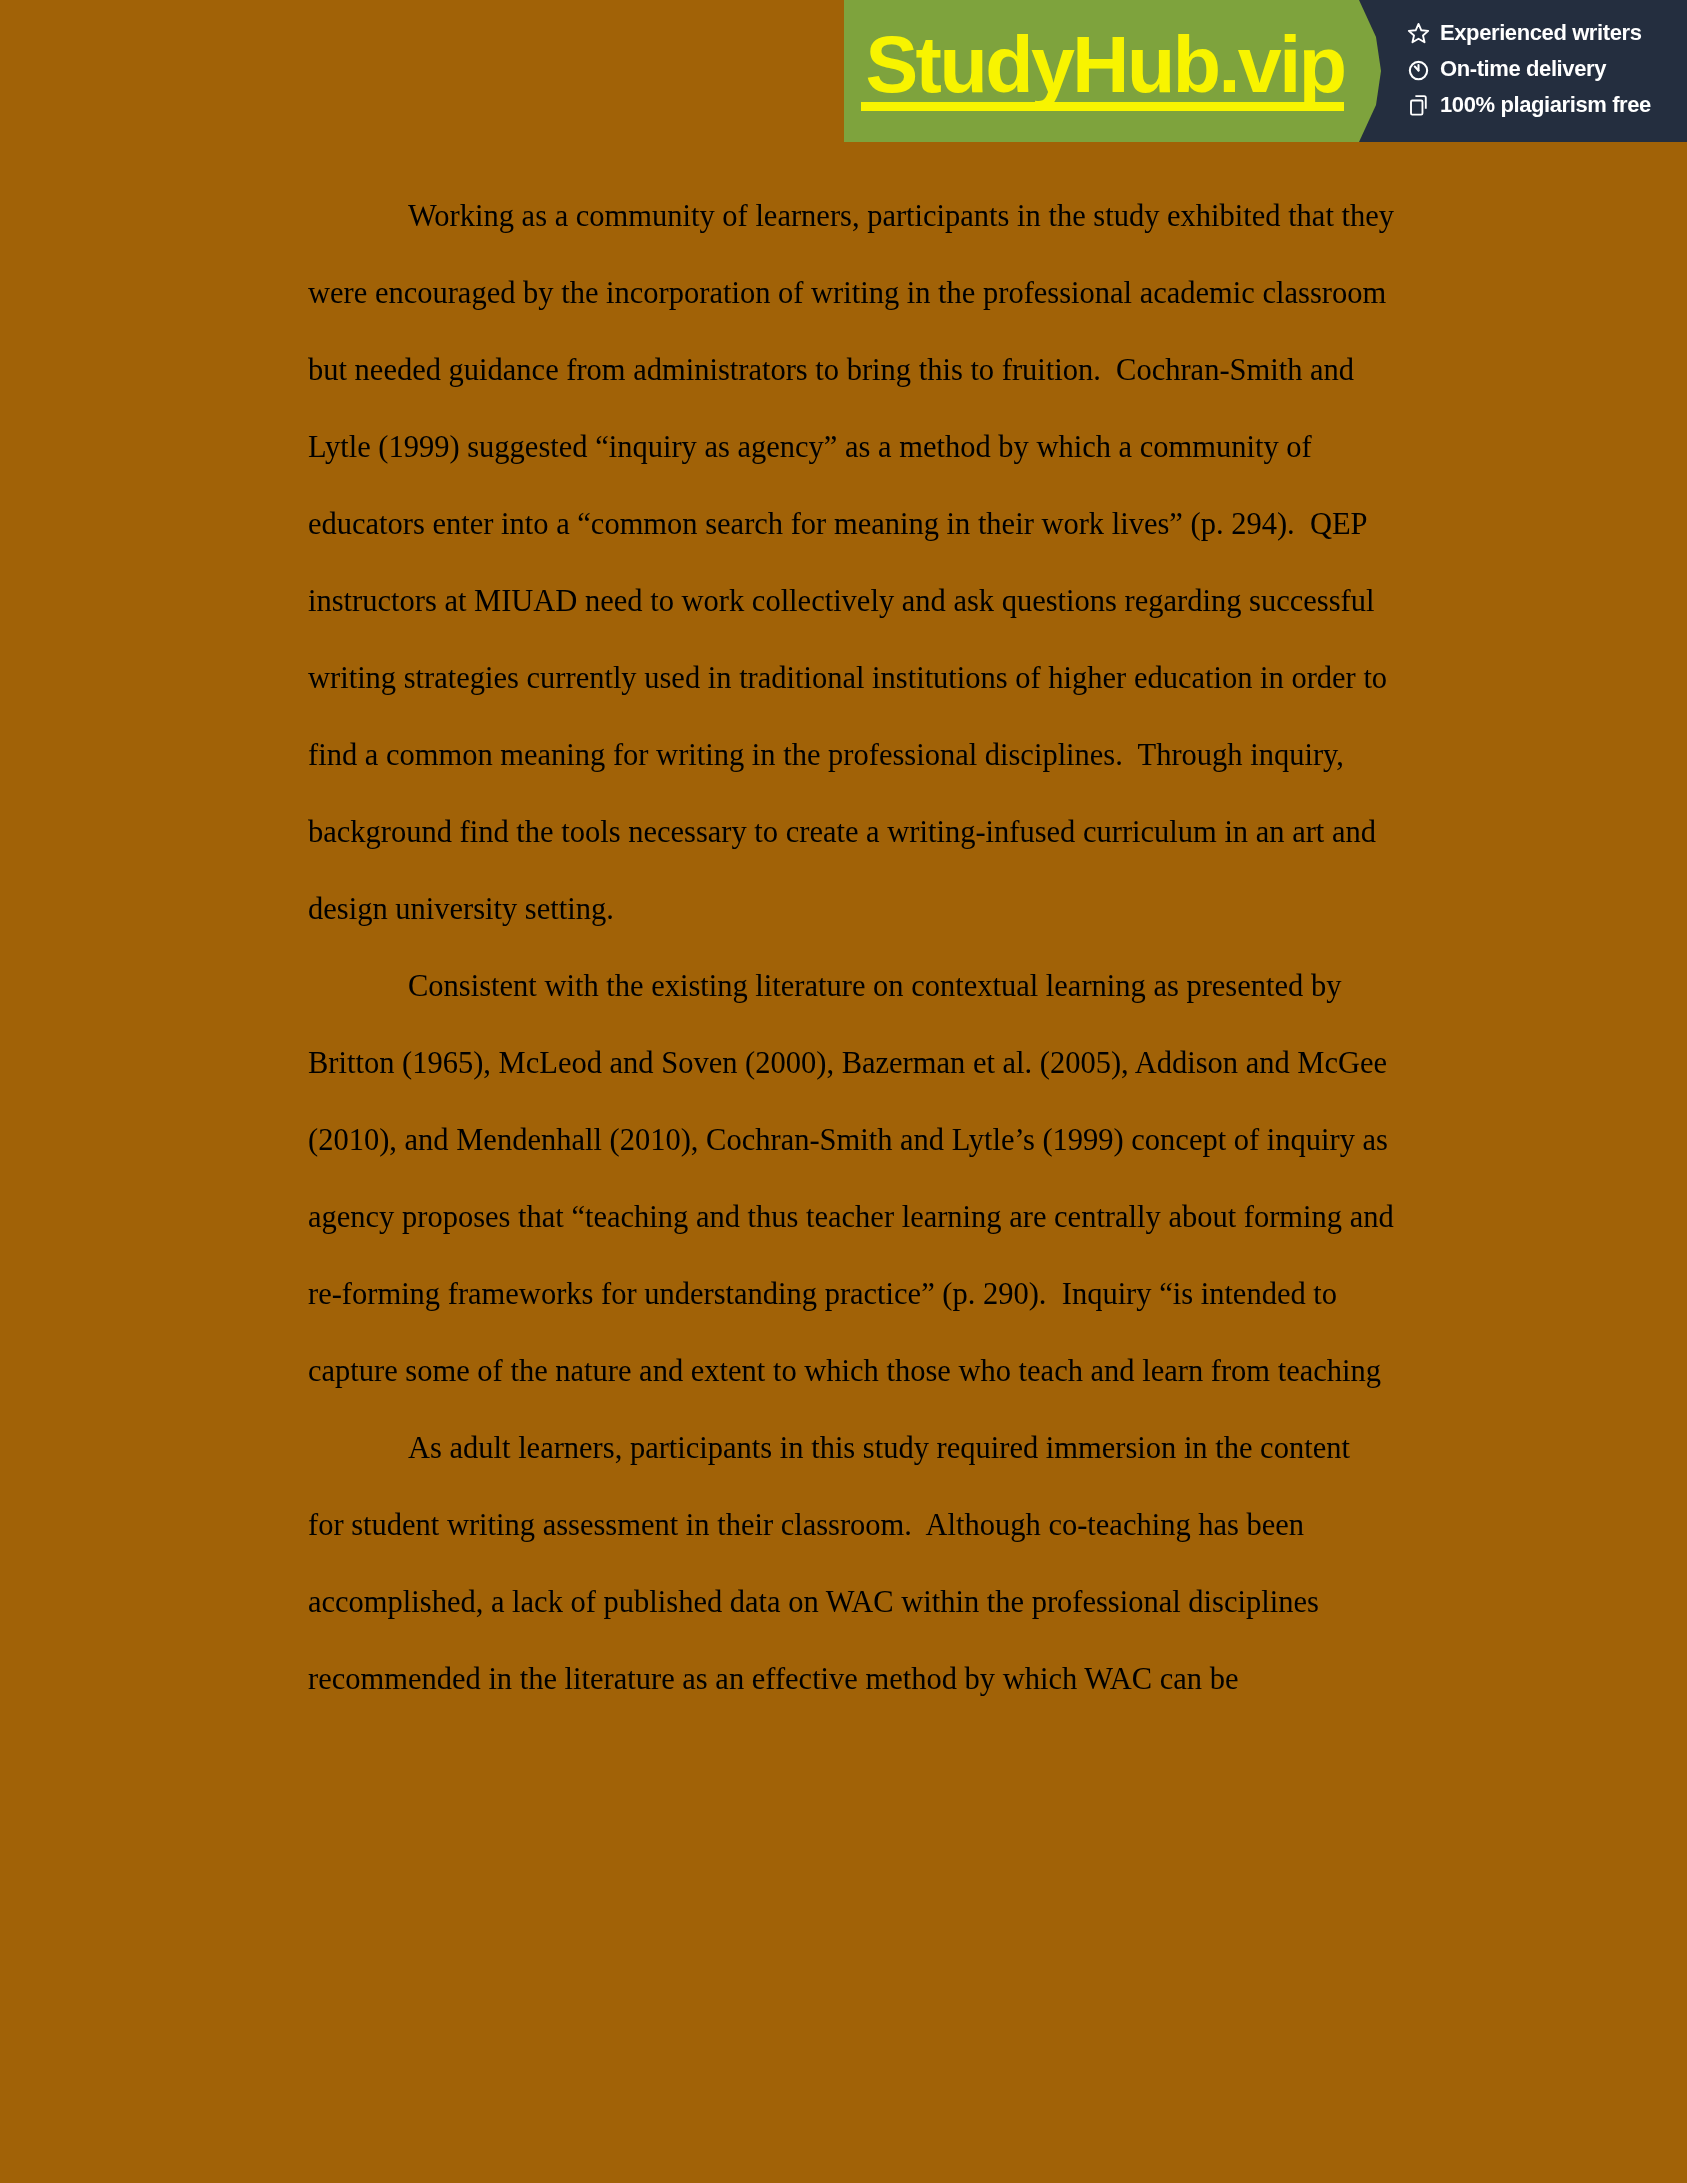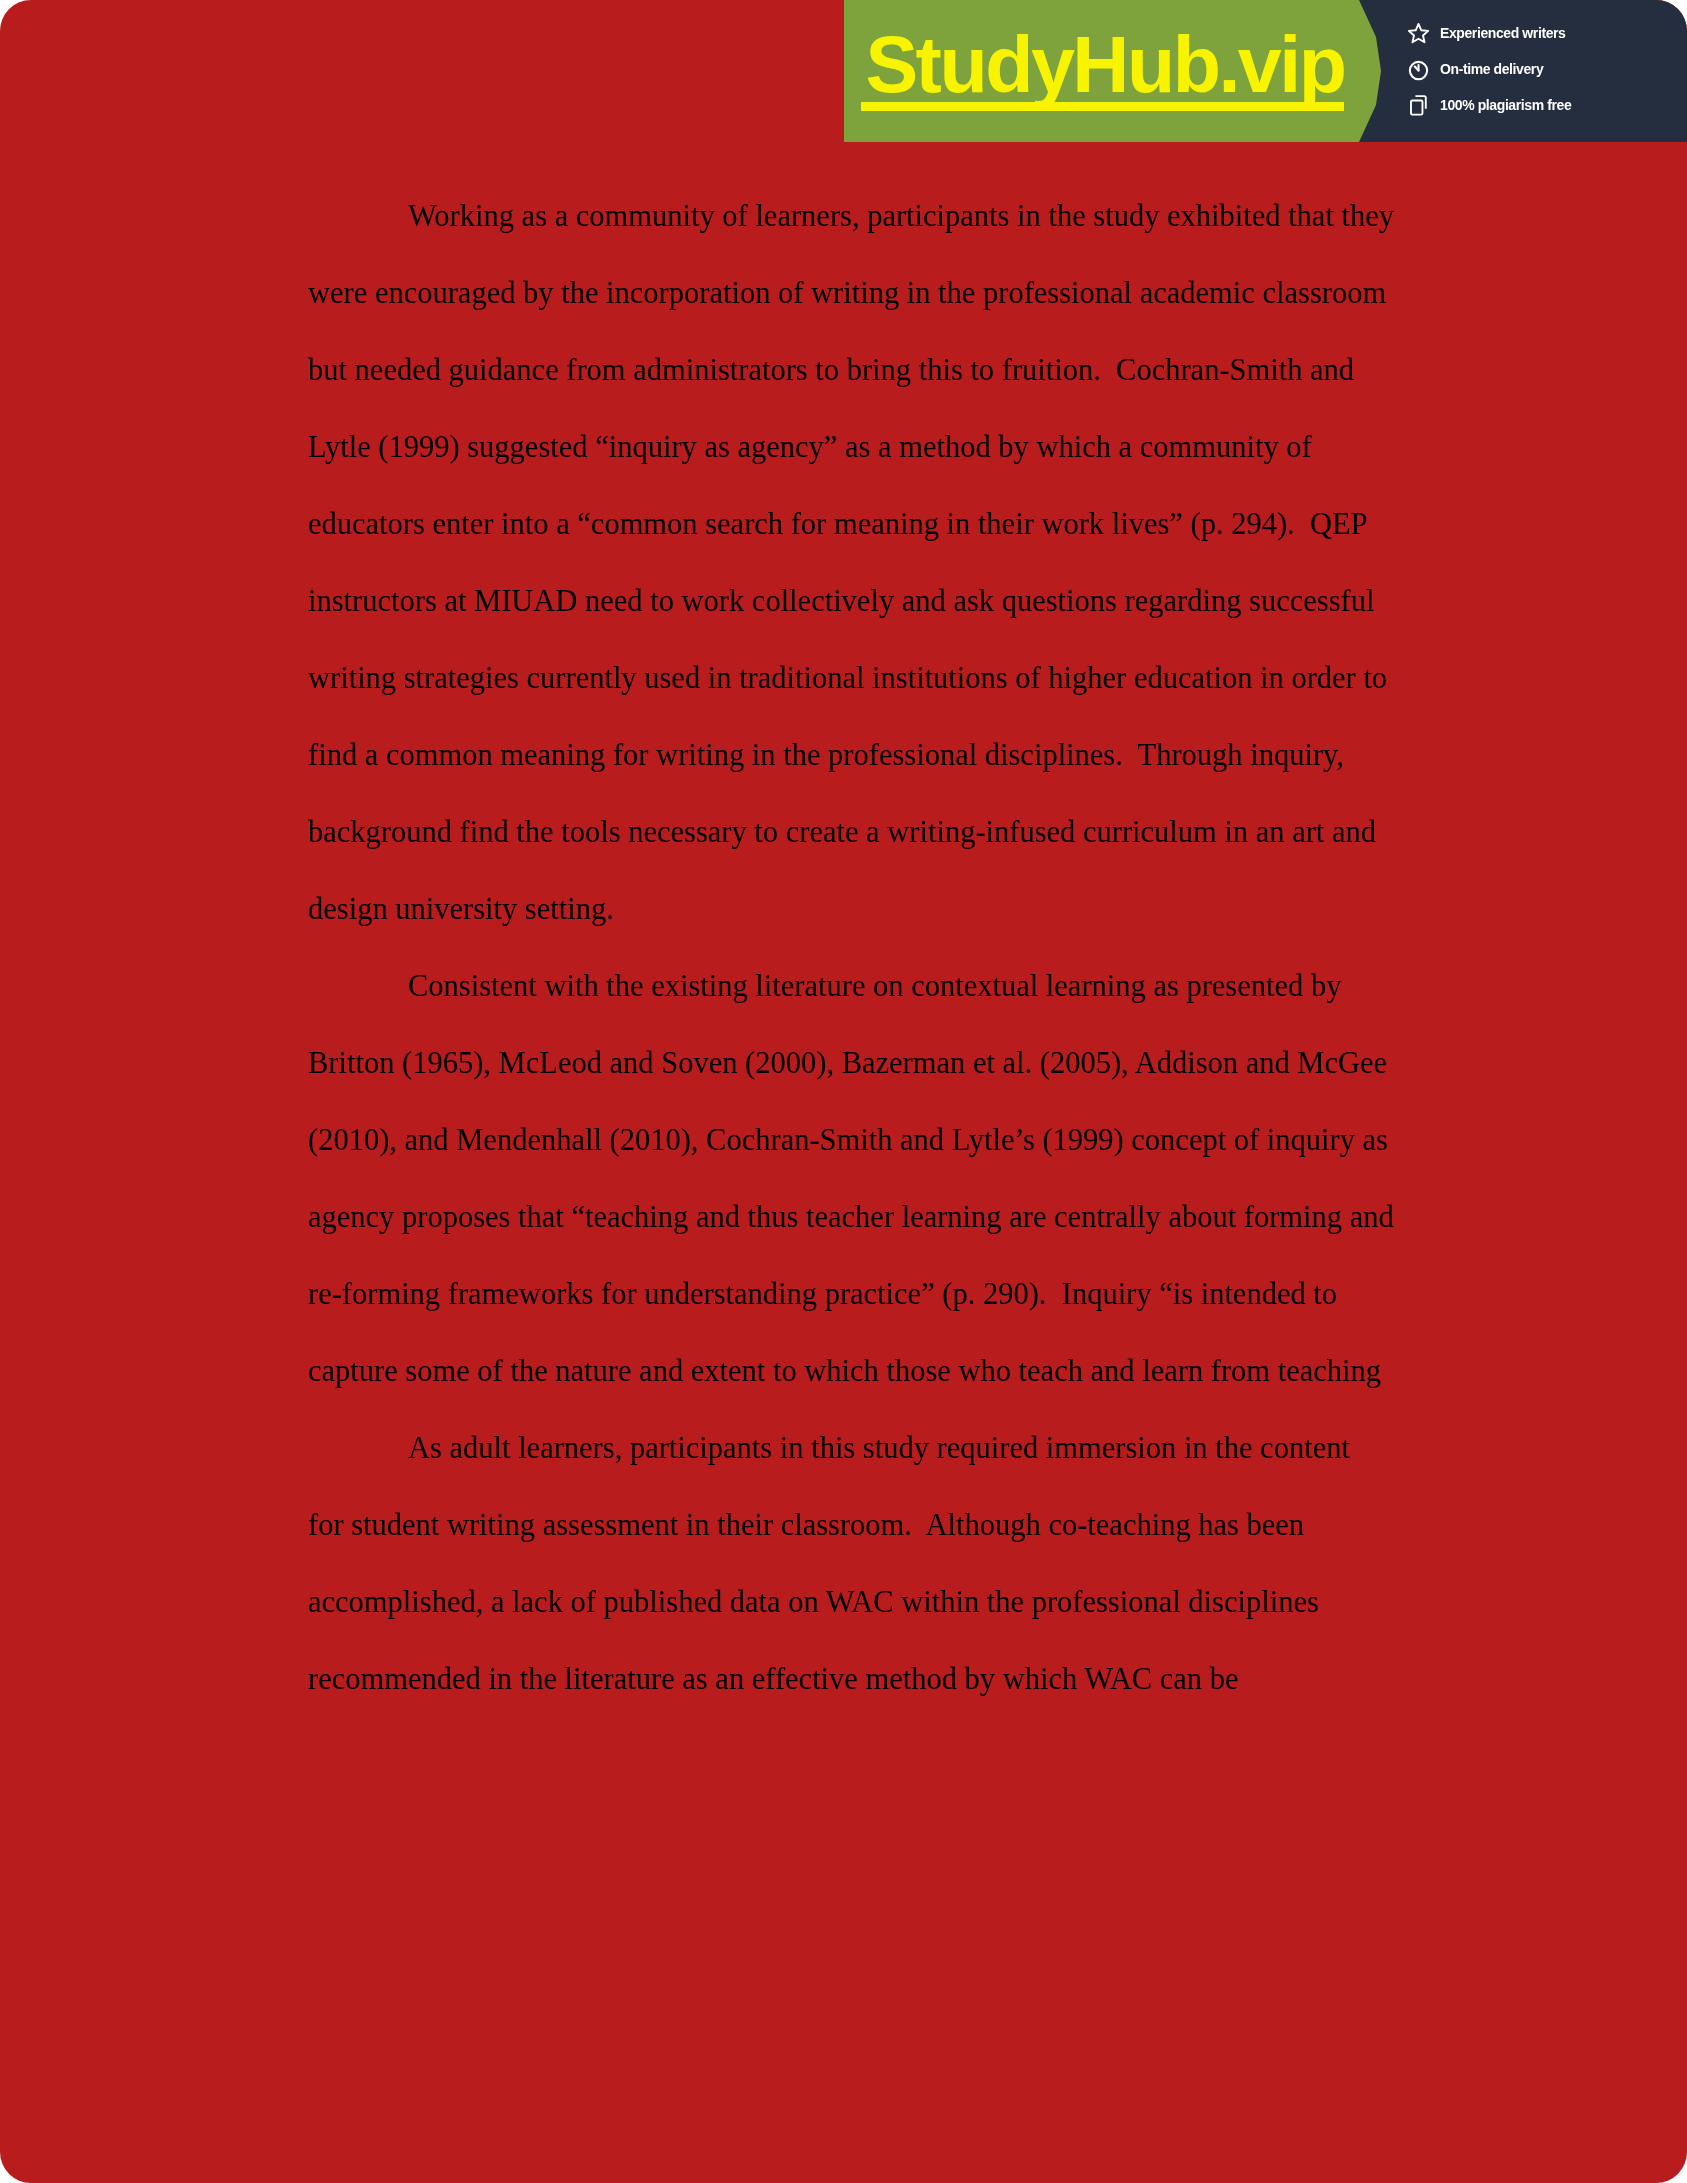--- a/index.html
+++ b/index.html
@@ -1,23 +1,22 @@
 <!DOCTYPE html>
 <html style="font-size:13px"><head>
 <meta charset="utf-8">
 <style>
   html,body{margin:0;padding:0;background:#fff;}
   .page{
     position:relative;
     width:1687px;
     height:2183px;
-    background:#b91c1c;
+    background:#a16207;
     overflow:hidden;
     font-family:"Liberation Serif","DejaVu Serif",serif;
-    border-radius:31px;
   }
 
   
   .banner{
     position:absolute;
     left:844px; top:0;
     width:843px; height:142px;
     background:var(--navy,#242e3f);
   }
   .banner-green{
@@ -54,21 +53,21 @@
     height:36px;
   }
   .feature-icon{
     width:25px; height:25px;
     margin-right:9px;
     flex:0 0 auto;
   }
   .feature-label{
     font-family:"Liberation Sans","DejaVu Sans",sans-serif;
     font-weight:bold;
-    font-size:14px;
+    font-size:22px;
     letter-spacing:-0.4px;
     color:var(--feature-text,#ffffff);
     white-space:pre;
   }
 
   
   .page-text{
     position:absolute;
     left:308px; top:178px;
     width:1236px;

